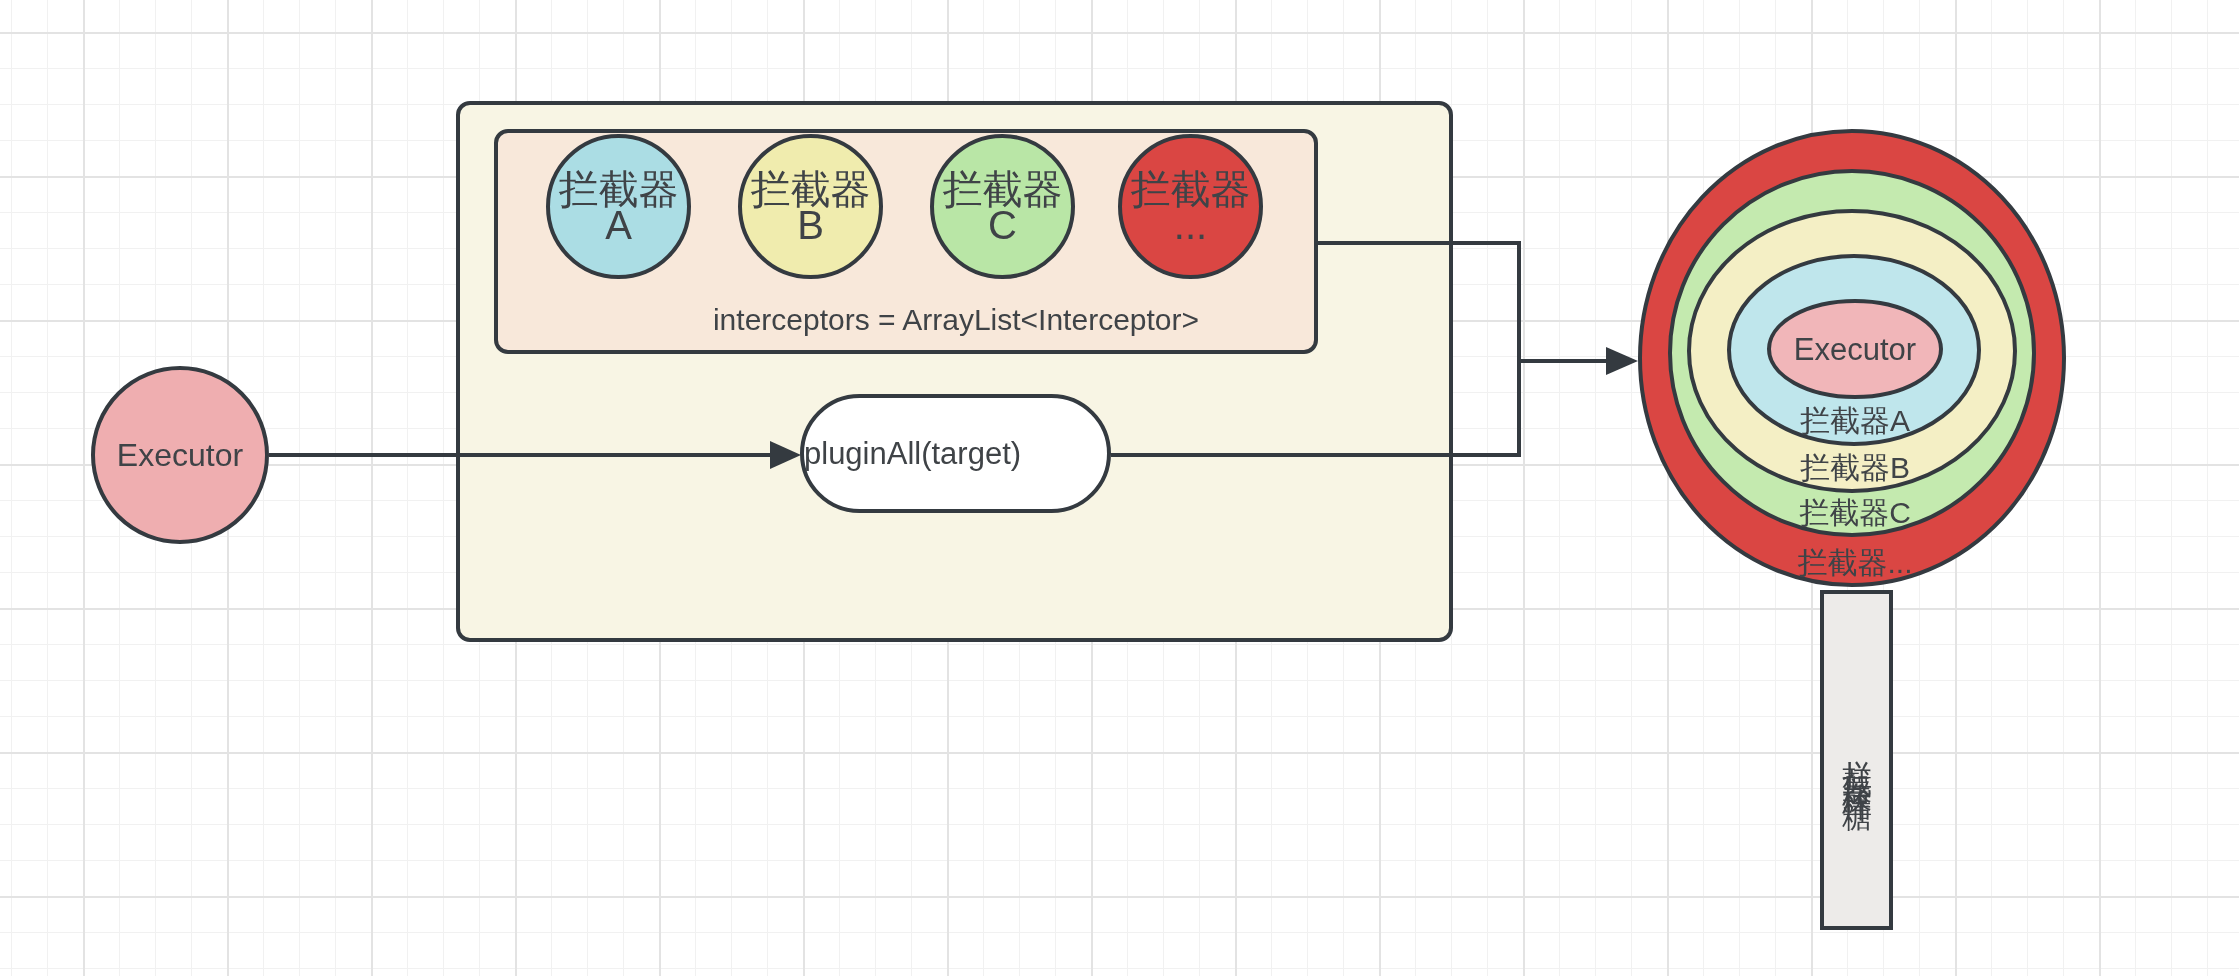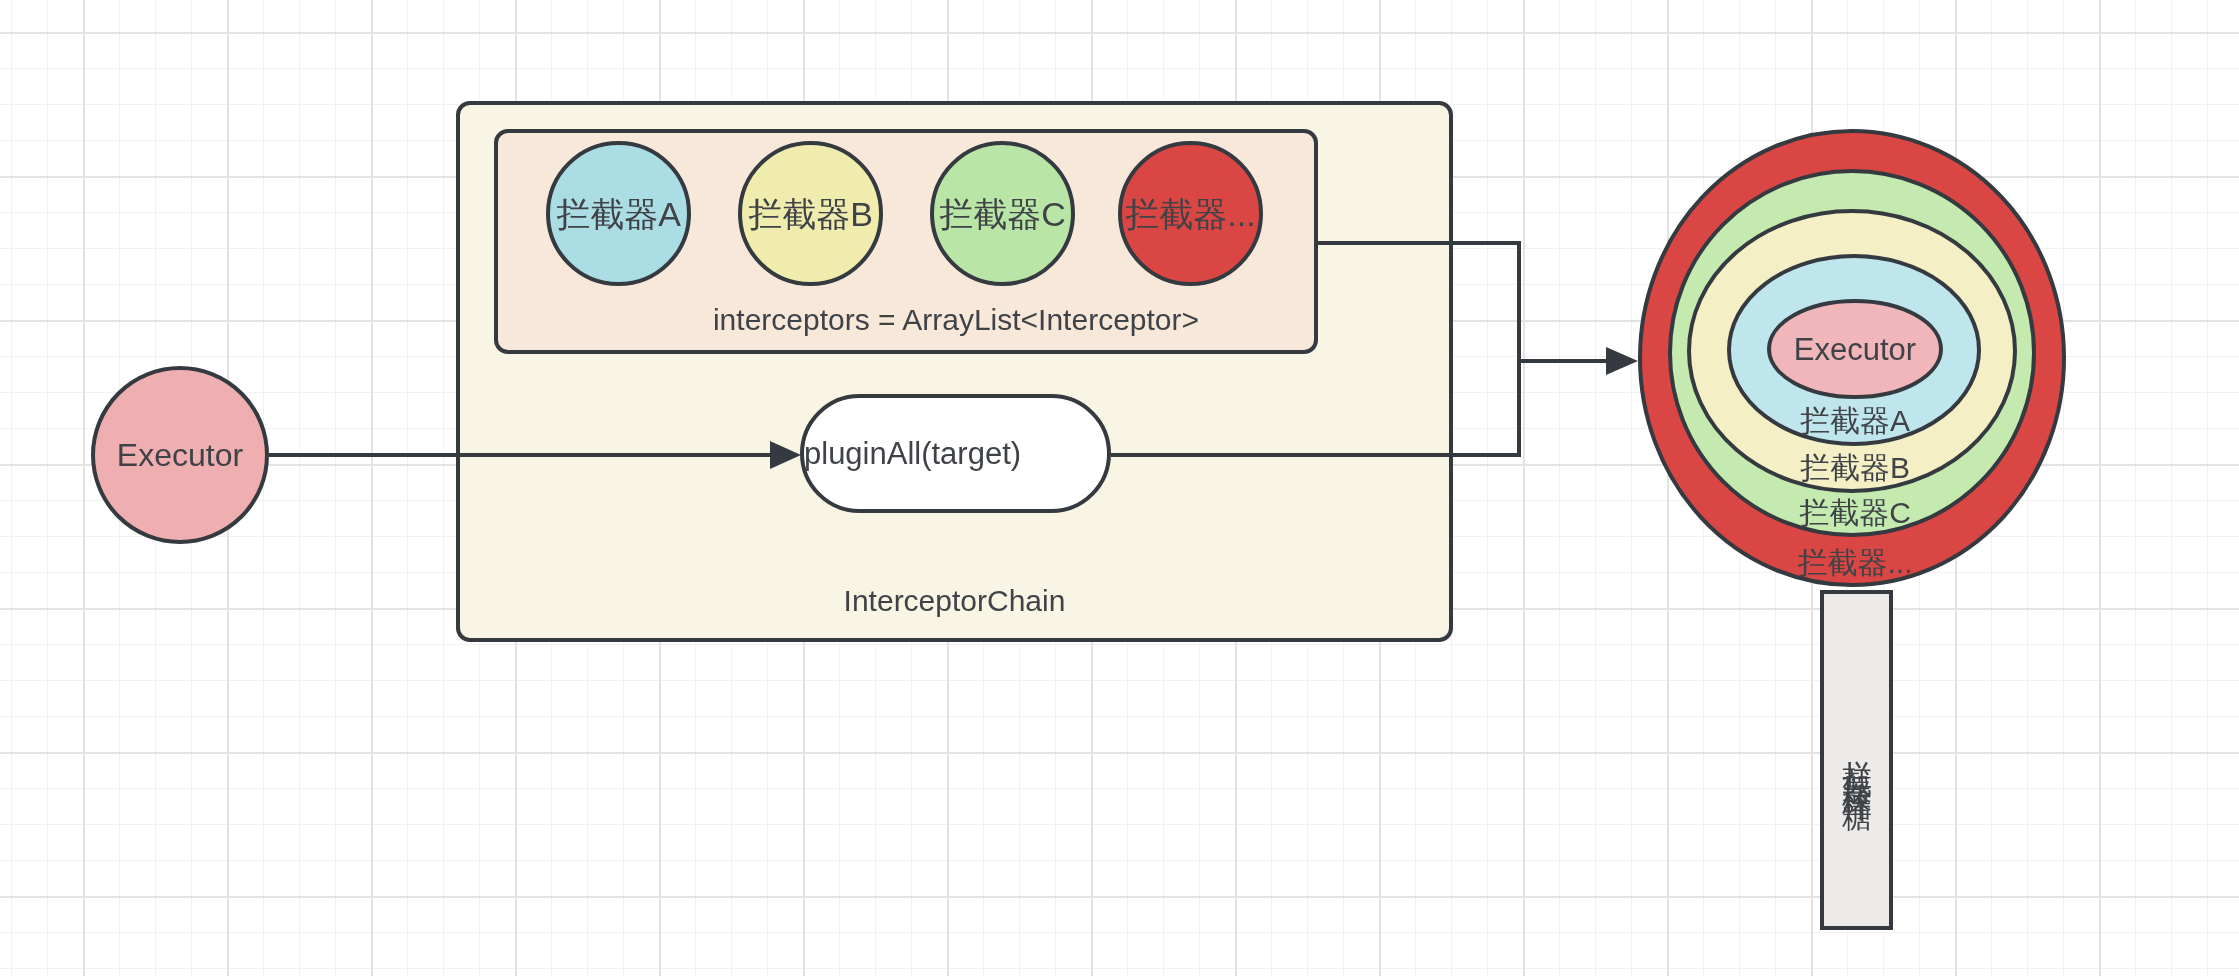--- a/index.html
+++ b/index.html
@@ -56,27 +56,27 @@
     border: 4px solid var(--stroke, #343a40);
     border-radius: 14px;
   }
   .list-caption {
     position: absolute; left: 494px; top: 303px; width: 924px;
     text-align: center; font-size: 30px;
   }
 
   
   .int-circle {
-    position: absolute; top: 141px;
+    position: absolute; top: 134px;
     width: 145px; height: 145px;
     border: 4px solid var(--stroke, #343a40);
     border-radius: 50%;
-    display: flex; flex-direction: row;
+    display: flex; flex-direction: column;
     align-items: center; justify-content: center;
-    font-size: 34px; line-height: 36px; text-align: center;
+    font-size: 40px; line-height: 36px; text-align: center;
   }
   .int-circle.c0 { left: 546px;  background: var(--circle-blue,   #abdde4); }
   .int-circle.c1 { left: 738px;  background: var(--circle-yellow, #f0ecae); }
   .int-circle.c2 { left: 930px;  background: var(--circle-green,  #b9e6a6); }
   .int-circle.c3 { left: 1118px; background: var(--circle-red,    #da4643); }
 
   
   .plugin-pill {
     position: absolute; left: 800px; top: 394px;
     width: 311px; height: 119px;
@@ -122,21 +122,20 @@
     text-anchor: middle;
   }
   .overlay text.center-label { font-size: 31px; }
 </style>
 </head>
 <body>
 
 <div class="canvas">
 
   <div class="outer-box"></div>
-  <div class="chain-title node-text">InterceptorChain</div>
 
   <div class="inner-box"></div>
   <div class="list-caption node-text">interceptors = ArrayList&lt;Interceptor&gt;</div>
 
   <div class="int-circle c0">
     <span>拦截器</span>
     <span>A</span>
   </div>
   <div class="int-circle c1">
     <span>拦截器</span>

